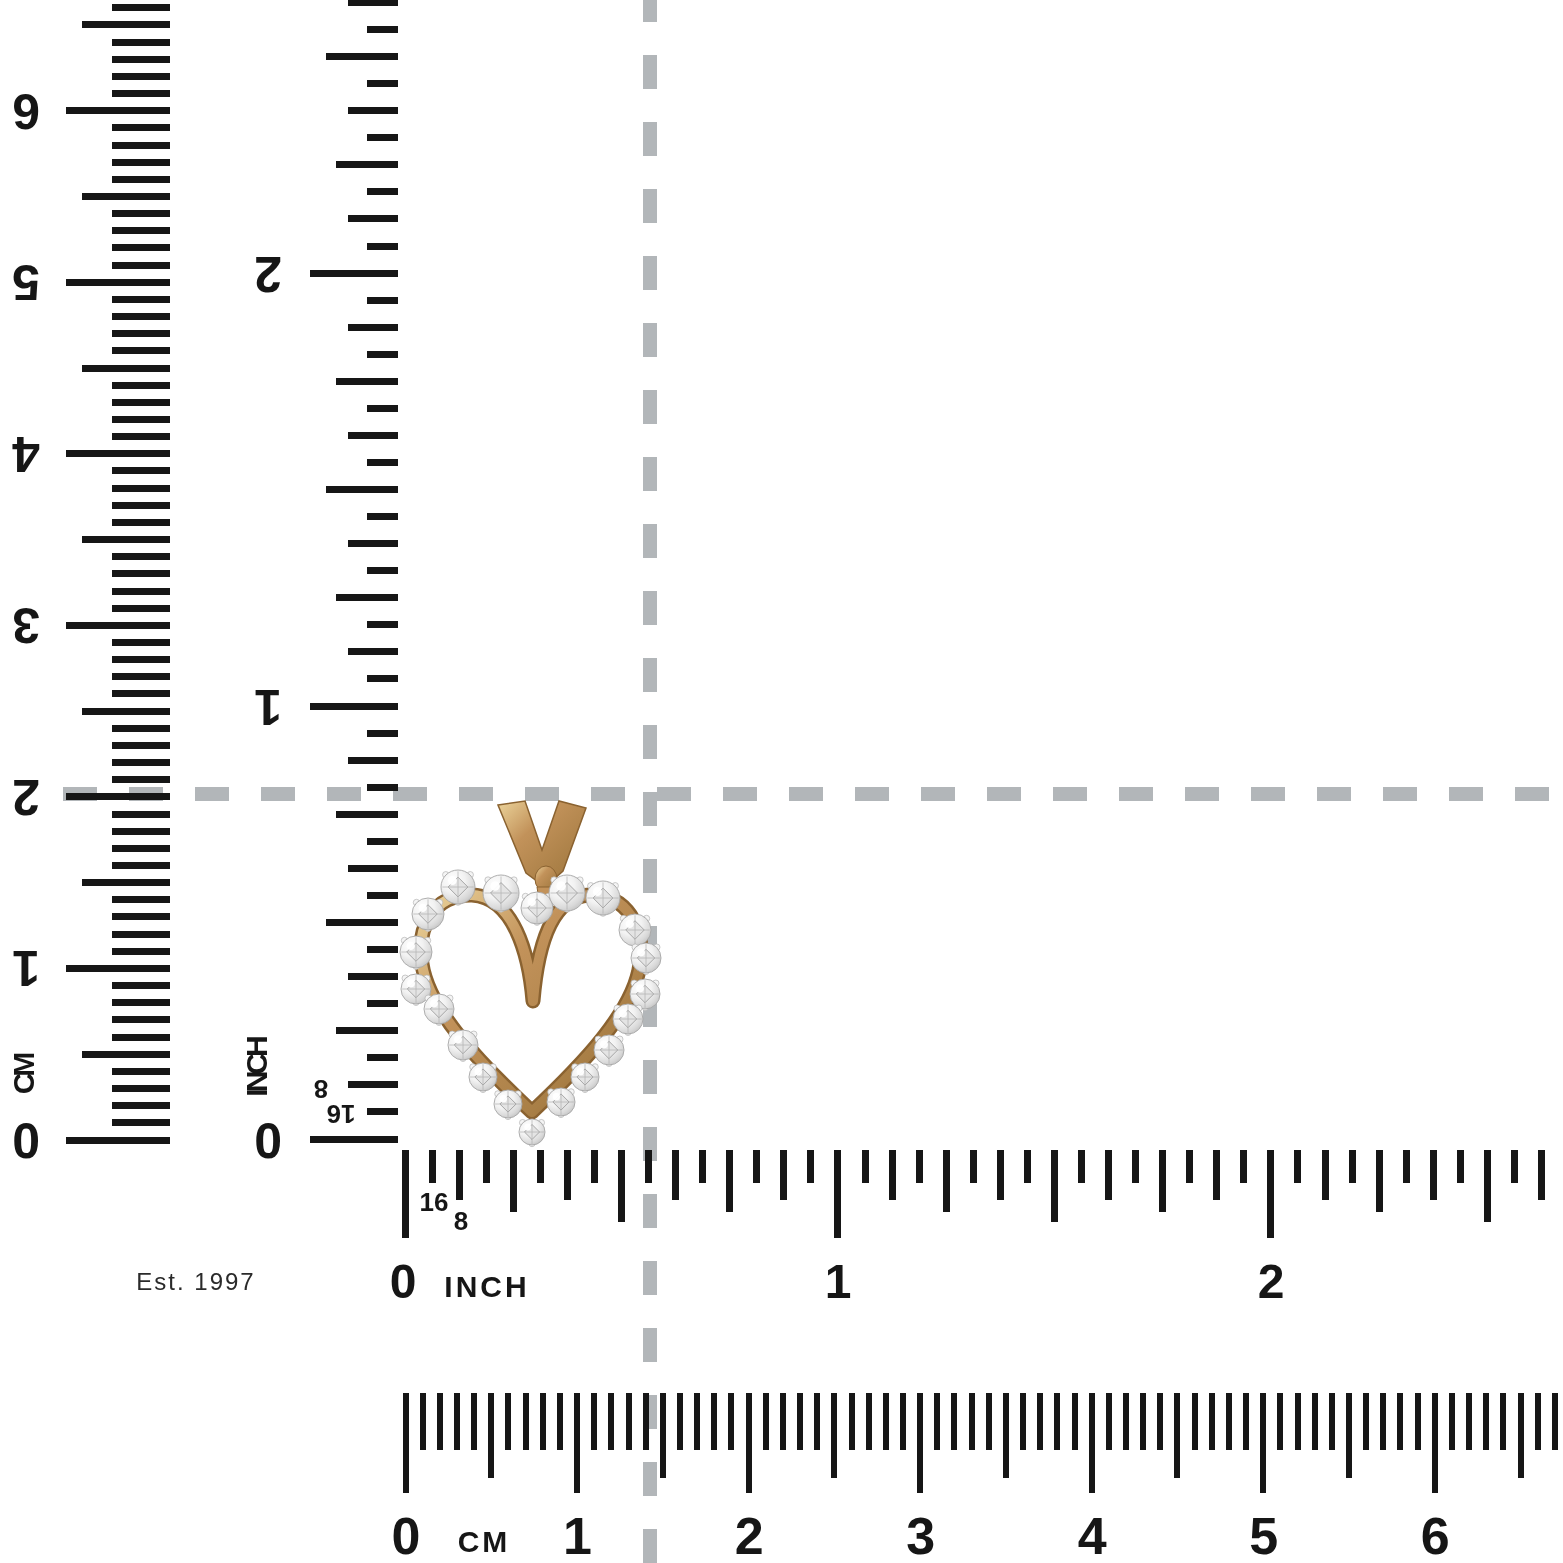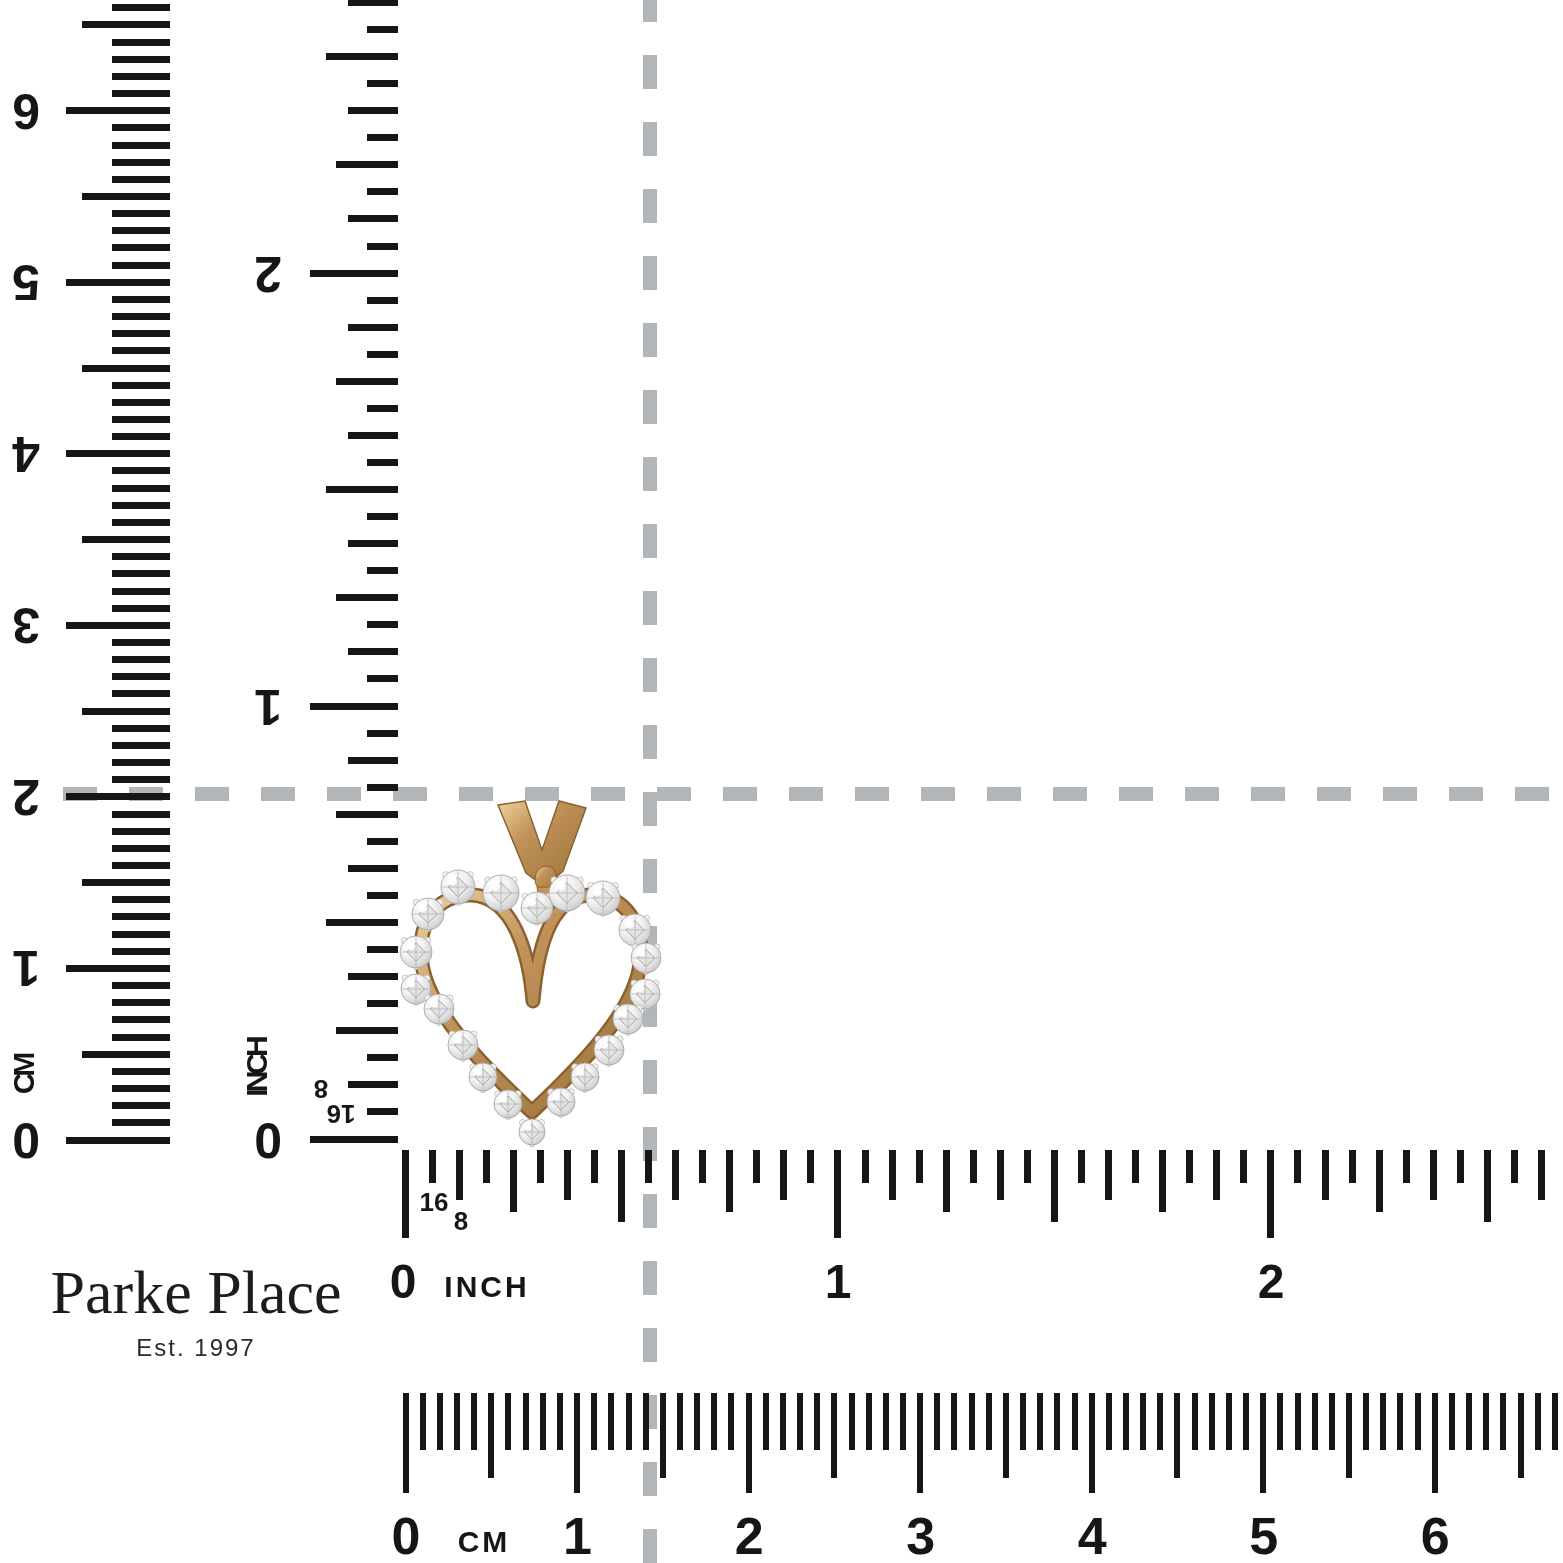--- a/index.html
+++ b/index.html
@@ -498,17 +498,16 @@
       <circle cx="137" cy="348.7" r="3" fill="#f4f4f4" stroke="#b3b3b3" stroke-width="0.7"></circle>
       <circle cx="137" cy="337" r="13" fill="url(#dia)" stroke="#a6a6a6" stroke-width="0.9"></circle>
       <path d="M129.46,337 L137,329.46 L144.54,337 L137,344.54 Z" fill="#e3e3e3" stroke="#9d9d9d" stroke-width="1" opacity="0.9"></path>
       <path d="M125.03999999999999,337 L148.96,337 M137,325.04 L137,348.96" stroke="#ababab" stroke-width="0.8" opacity="0.8"></path>
       <circle cx="132.71" cy="332.06" r="3.38" fill="#ffffff" opacity="0.95"></circle>
         </g>
       </g>
     </svg>
 
   <div class="logo">
-    <div class="logo-name">Parke Place</div>
     <div class="logo-est">Est. 1997</div>
   </div>
 
 </div>
 
 </body></html>

